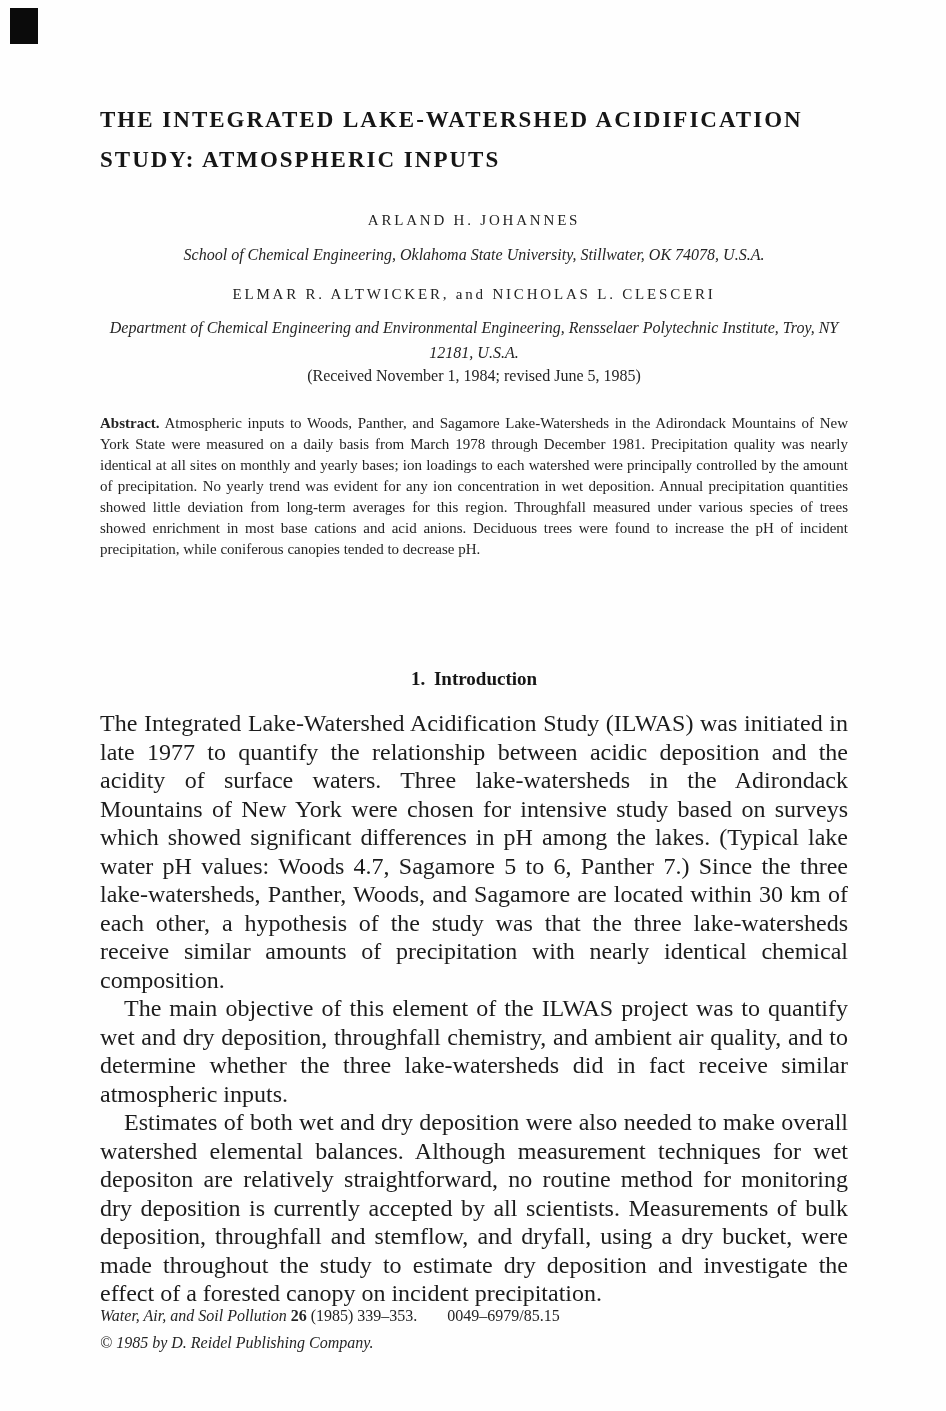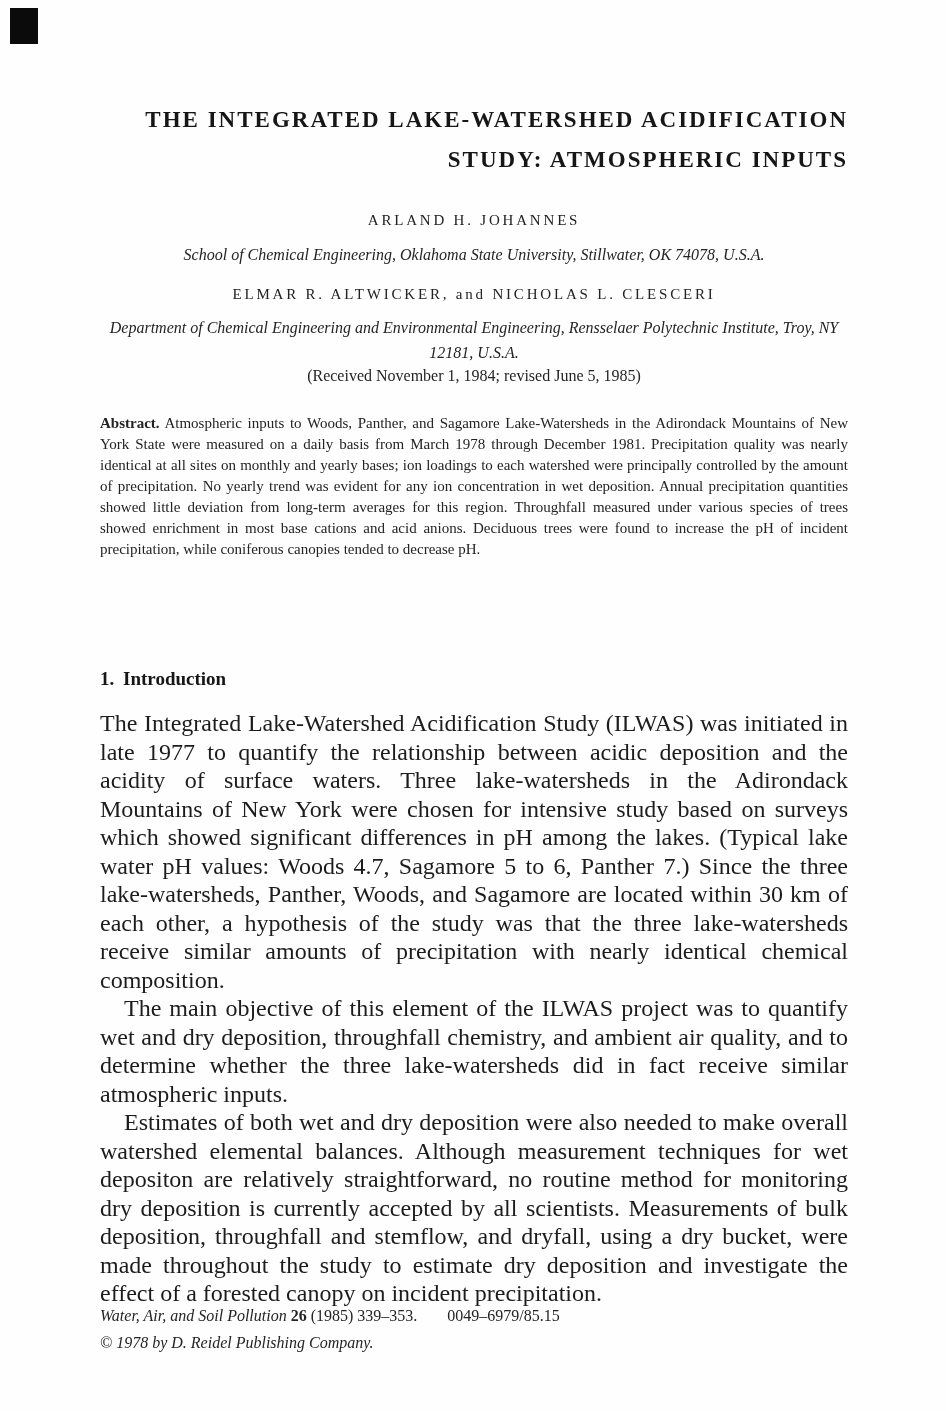--- a/index.html
+++ b/index.html
@@ -20,21 +20,21 @@
     top: 8px;
     width: 28px;
     height: 36px;
     background: #0b0b0b;
   }
   .content {
     padding: 0 98px 0 100px;
   }
   .title {
     margin-top: 100px;
-    text-align: right;
+    text-align: left;
     font-weight: bold;
     font-size: 23px;
     line-height: 40px;
     letter-spacing: 2px;
     color: #161616;
   }
   .author-name {
     margin-top: 30px;
     text-align: center;
     font-size: 15px;
@@ -61,21 +61,21 @@
   .abstract {
     margin-top: 26px;
     font-size: 15px;
     line-height: 21px;
     text-align: justify;
     color: #232323;
   }
   .abstract .label { font-weight: bold; }
   .section-heading {
     margin-top: 106px;
-    text-align: left;
+    text-align: center;
     font-weight: bold;
     font-size: 19px;
     line-height: 26px;
     word-spacing: 4px;
     color: #161616;
   }
   .body-para {
     font-size: 24px;
     line-height: 28.5px;
     text-align: justify;
@@ -134,16 +134,16 @@
     <p class="body-para indent">Estimates of both wet and dry deposition were also needed to make overall watershed elemental balances. Although measurement techniques for wet depositon are relatively straightforward, no routine method for monitoring dry deposition is currently accepted by all scientists. Measurements of bulk deposition, throughfall and stemflow, and dryfall, using a dry bucket, were made throughout the study to estimate dry deposition and investigate the effect of a forested canopy on incident precipitation.</p>
 
   </div>
 
   <div class="footer">
     <div>
       <span class="italic">Water, Air, and Soil Pollution</span>
       <span class="vol">26</span>
       <span>(1985) 339–353.</span><span class="code">0049–6979/85.15</span>
     </div>
-    <div class="italic">© 1978 by D. Reidel Publishing Company.</div>
+    <div class="italic">© 1985 by D. Reidel Publishing Company.</div>
   </div>
 
 </div>
 
 </body></html>

